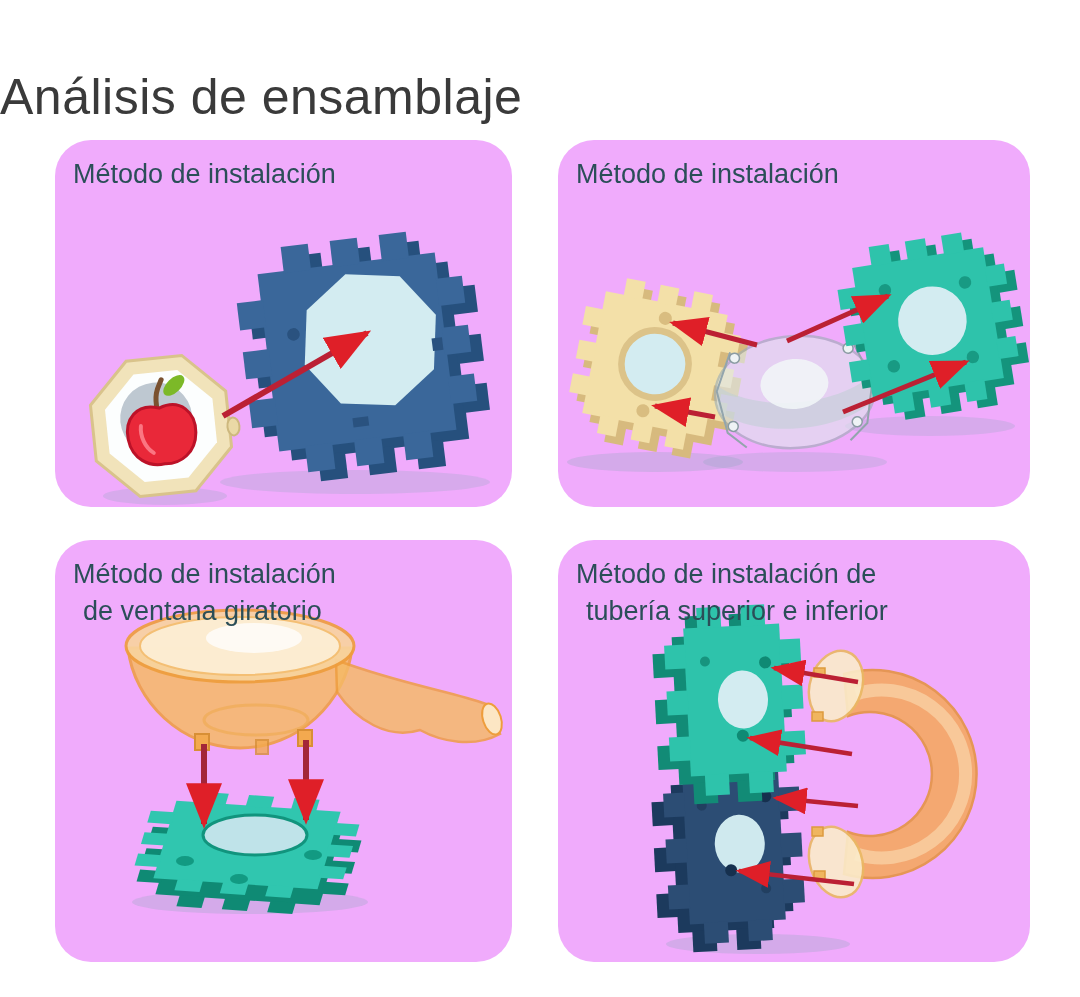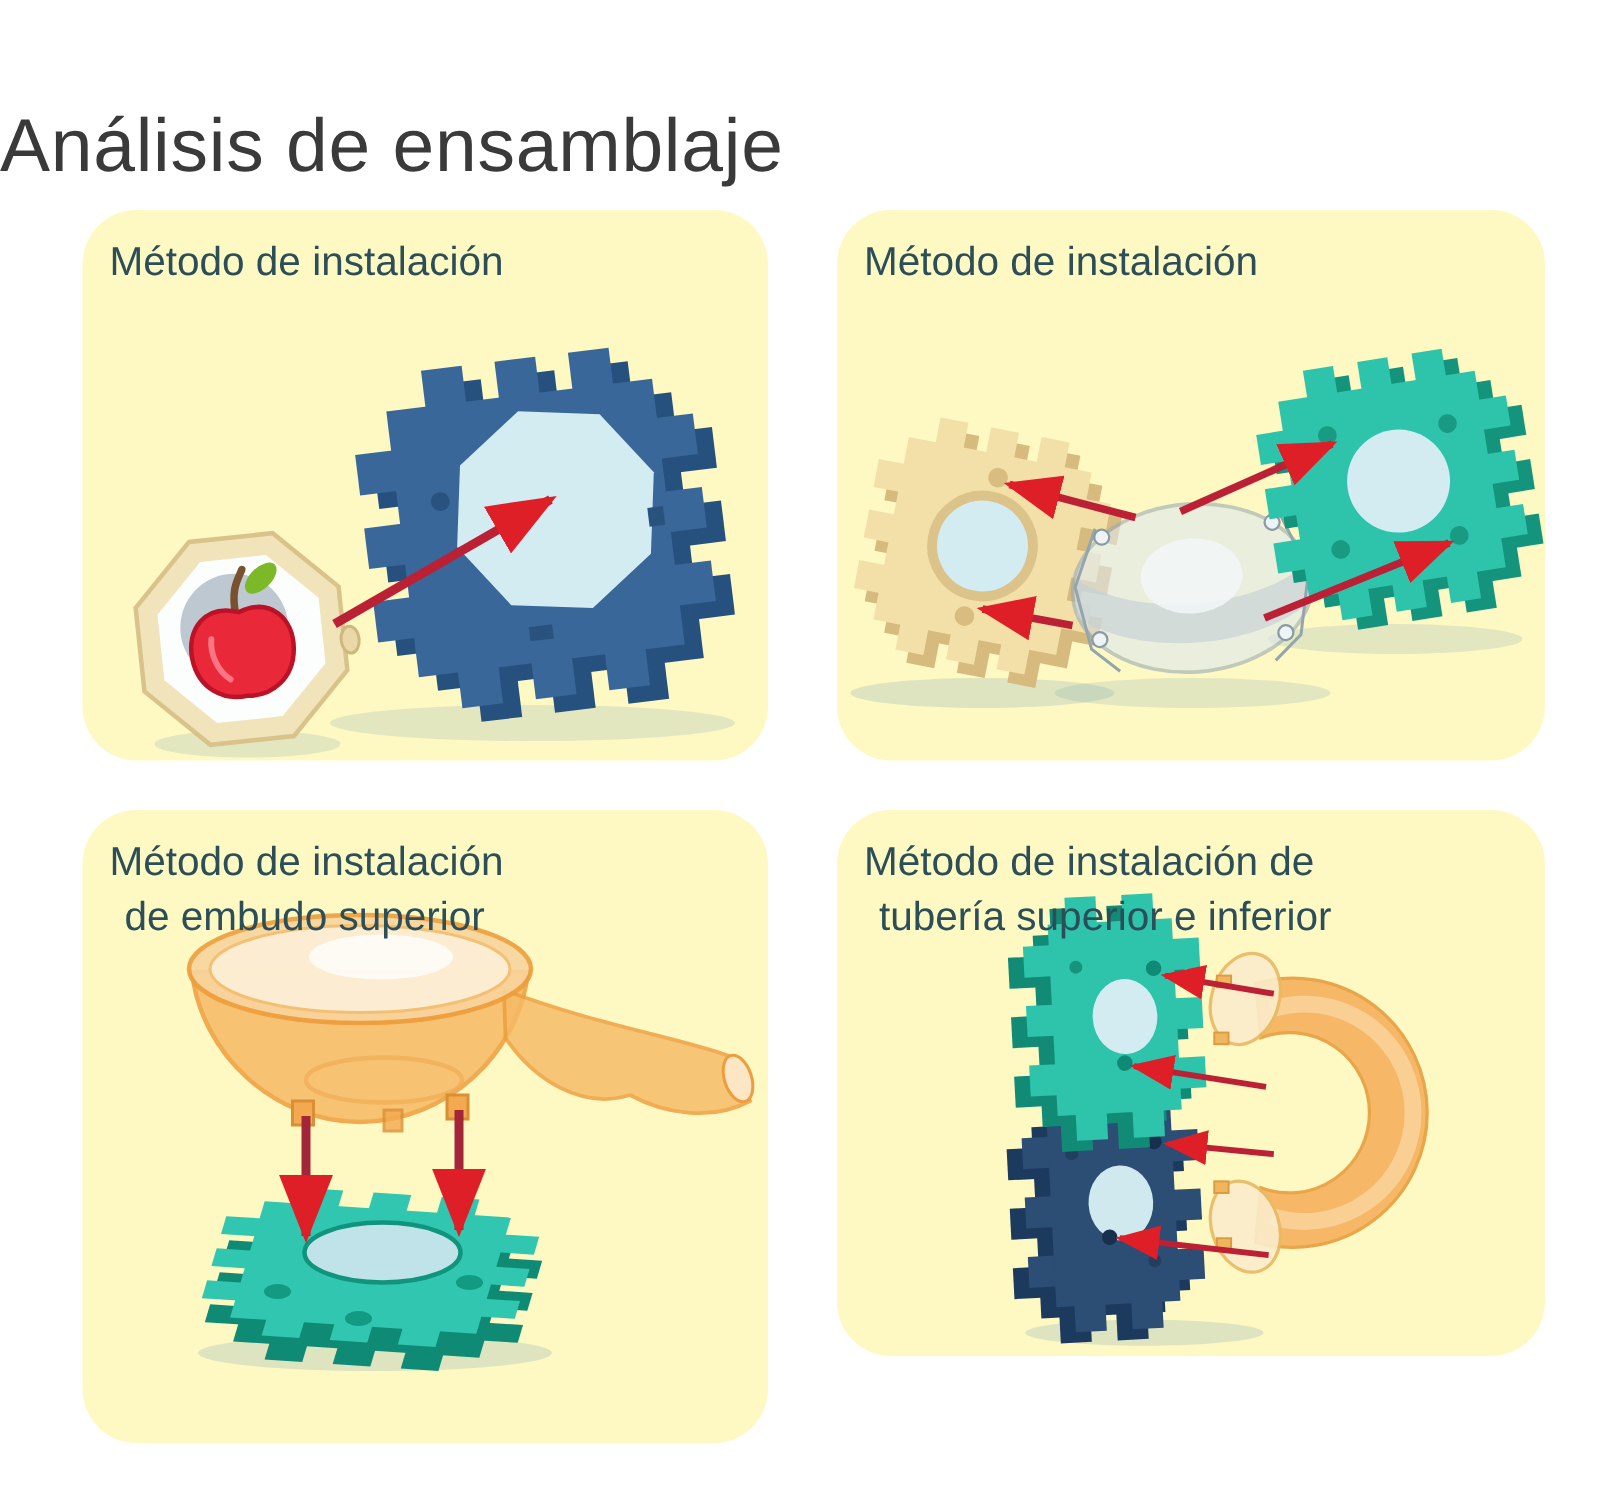--- a/index.html
+++ b/index.html
@@ -7,26 +7,26 @@
     width:1080px;height:997px;position:relative;overflow:hidden;
     background:#ffffff;
     font-family:"Liberation Sans", sans-serif;
   }
   .page-title{
     position:absolute;top:34px;left:0;width:100%;
     text-align:left;font-size:50px;font-weight:400;
     color:#3a3a3a;letter-spacing:.5px;
   }
   .panel{
-    position:absolute;background:#fef9c3;border-radius:36px;
+    position:absolute;background:#f0abfc;border-radius:36px;
   }
   .p1{left:55px;top:140px;width:457px;height:367px;}
   .p2{left:558px;top:140px;width:472px;height:367px;}
   .p3{left:55px;top:540px;width:457px;height:422px;}
-  .p4{left:558px;top:540px;width:472px;height:364px;}
+  .p4{left:558px;top:540px;width:472px;height:422px;}
   .panel-label{
     position:absolute;left:18px;top:16px;z-index:2;
     font-size:27px;line-height:37px;color:#2b4e58;
     white-space:nowrap;
   }
   .panel-label .l2{margin-left:10px;}
   svg.illu{position:absolute;left:0;top:0;width:100%;height:100%;z-index:1;}
   svg.defsonly{position:absolute;width:0;height:0;}
 </style>
 </head>
@@ -139,21 +139,21 @@
       <line x1="199" y1="205" x2="115" y2="183" stroke="#bb2034" stroke-width="5" marker-end="url(#ah)"></line>
       <line x1="157" y1="277" x2="97" y2="266" stroke="#bb2034" stroke-width="5" marker-end="url(#ah)"></line>
       <line x1="229" y1="201" x2="330" y2="156" stroke="#bb2034" stroke-width="5" marker-end="url(#ah)"></line>
       <line x1="285" y1="272" x2="408" y2="222" stroke="#bb2034" stroke-width="5" marker-end="url(#ah)"></line>
     </svg>
   </section>
 
   <section class="panel p3">
     <div class="panel-label">
       <div class="l1">Método de instalación</div>
-      <div class="l2">de embudo superior</div>
+      <div class="l2">de ventana giratorio</div>
     </div>
     <svg class="illu" viewBox="0 0 457 422">
       <ellipse cx="195" cy="362" rx="118" ry="12" fill="#7fa9b4" opacity="0.25"></ellipse>
       <g transform="translate(185,148)">
         <path d="M-112,-40 C -106,14 -58,60 0,60 C 58,60 106,14 112,-40 Z" fill="#f6ba66" opacity="0.85" stroke="#ee9d3c" stroke-width="3"></path>
         <path d="M96,-28 C 160,-4 214,4 246,16 L 260,46 C 234,60 202,54 180,42 C 148,52 116,32 97,4 Z" fill="#f6ba66" opacity="0.82" stroke="#ee9d3c" stroke-width="2.5"></path>
         <ellipse cx="252" cy="31" rx="9" ry="16" transform="rotate(-18 252 31)" fill="#fce6c4" stroke="#ee9d3c" stroke-width="2"></ellipse>
         <ellipse cx="0" cy="-42" rx="114" ry="36" fill="#f8d49e" opacity="0.9" stroke="#ee9d3c" stroke-width="3"></ellipse>
         <ellipse cx="0" cy="-42" rx="100" ry="29" fill="#fdeed4" opacity="0.95" stroke="#f4bf72" stroke-width="2"></ellipse>
         <ellipse cx="14" cy="-50" rx="48" ry="15" fill="#ffffff" opacity="0.75"></ellipse>

